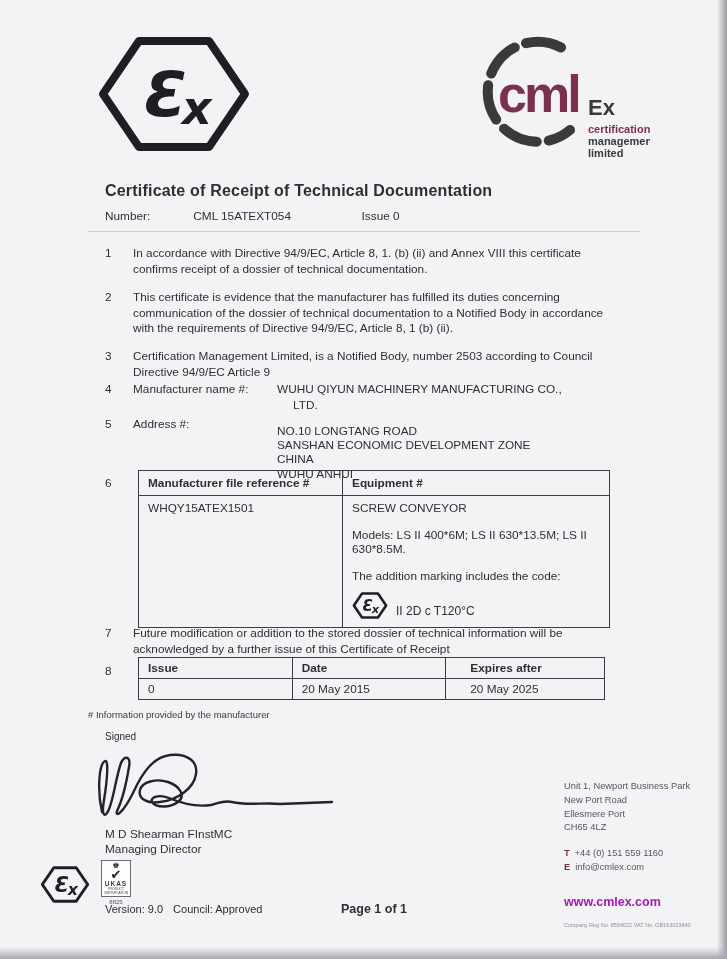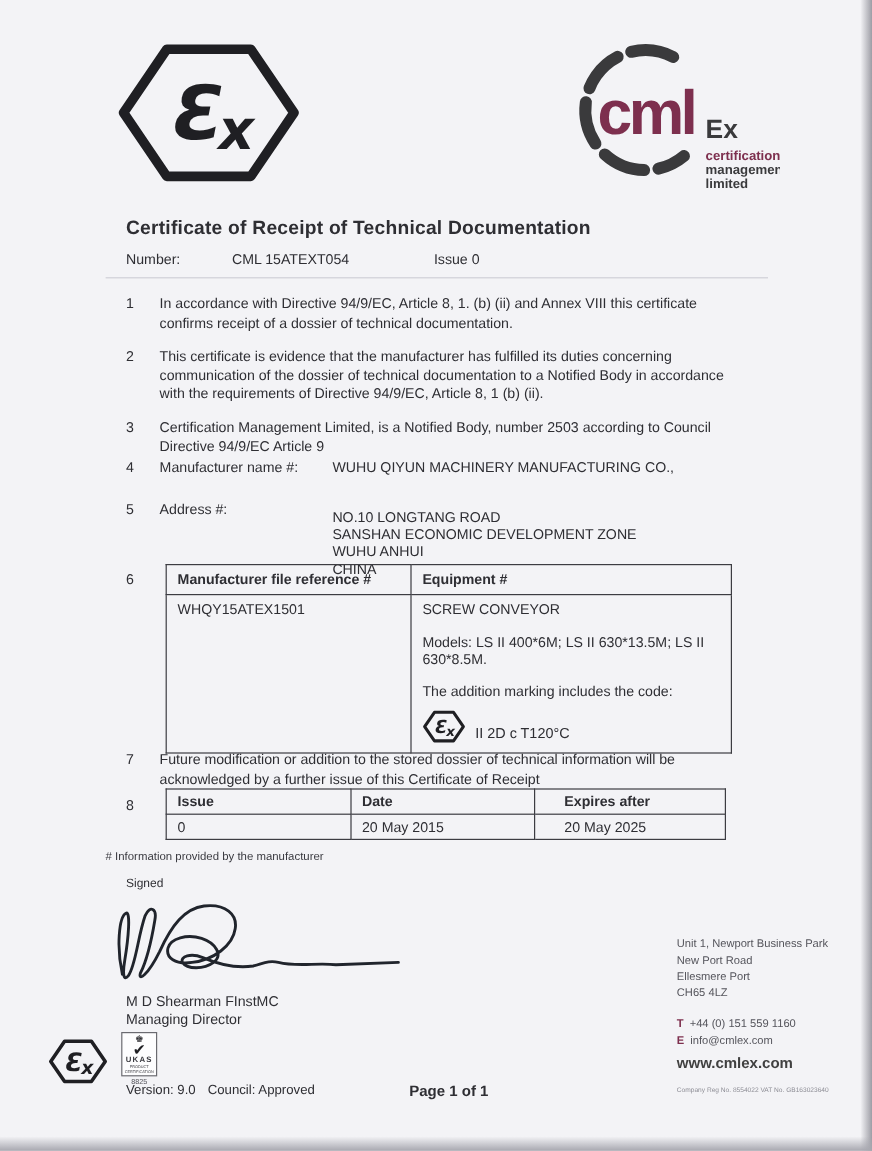--- a/index.html
+++ b/index.html
@@ -71,21 +71,21 @@
   .ukas-num{font-size:6px;color:#55555c;margin-top:2px;}
 
   .version-line{left:105px;top:903px;font-size:11px;}
   .version-line span{margin-right:10px;}
   .page-num{left:341px;top:902px;font-size:12.5px;font-weight:bold;}
 
   
   .rfooter{left:564px;top:780px;width:150px;font-size:9.3px;color:#55555c;line-height:13.8px;}
   .rfooter .contact{margin-top:12px;line-height:13.8px;}
   .rfooter .contact b{color:#7d2f4e;margin-right:5px;}
-  .rfooter .site{margin-top:5px;font-size:12.5px;font-weight:bold;color:#404040;}
+  .rfooter .site{margin-top:21px;font-size:12.5px;font-weight:bold;color:#a21caf;}
   .rfooter .reg{margin-top:9px;font-size:5.5px;color:#8d8d95;white-space:nowrap;}
 </style>
 </head>
 <body>
 
 <div class="abs atex-logo-top">
   <svg width="152" height="124" viewBox="0 0 152 124">
     <polygon points="5,62 41,9 111,9 147,62 111,115 41,115" fill="none" stroke="#1f1f23" stroke-width="8" stroke-linejoin="round"></polygon>
     <text x="46" y="84" font-family="'DejaVu Sans',sans-serif" font-size="62" font-weight="bold" font-style="italic" fill="#1f1f23">Ɛ</text>
     <text x="84" y="92" font-family="'DejaVu Sans',sans-serif" font-size="46" font-weight="bold" font-style="italic" fill="#1f1f23">x</text>
@@ -125,33 +125,34 @@
   <span class="inum">3</span>
   <div class="itext">Certification Management Limited, is a Notified Body, number 2503 according to Council Directive 94/9/EC Article 9</div>
 </div>
 
 <div class="item" style="top:382px;">
   <span class="inum">4</span>
   <div class="kv">
     <span class="klabel">Manufacturer name #:</span>
     <div class="kvalue">
       <div>WUHU QIYUN MACHINERY MANUFACTURING CO.,</div>
+      <div style="padding-left:16px;">LTD.</div>
     </div>
   </div>
 </div>
 
 <div class="item" style="top:417px;">
   <span class="inum">5</span>
   <div class="itext">Address #:</div>
 </div>
 <div class="addr-lines">
   <div>NO.10 LONGTANG ROAD</div>
   <div>SANSHAN ECONOMIC DEVELOPMENT ZONE</div>
+  <div>CHINA</div>
   <div>WUHU ANHUI</div>
-  <div>CHINA</div>
 </div>
 
 <span class="tnum" style="left:105px;top:476px;">6</span>
 <div class="abs file-table">
   <table>
     <tbody>
         <tr>
       <th class="c1">Manufacturer file reference #</th>
       <th class="c2">Equipment #</th>
     </tr>

